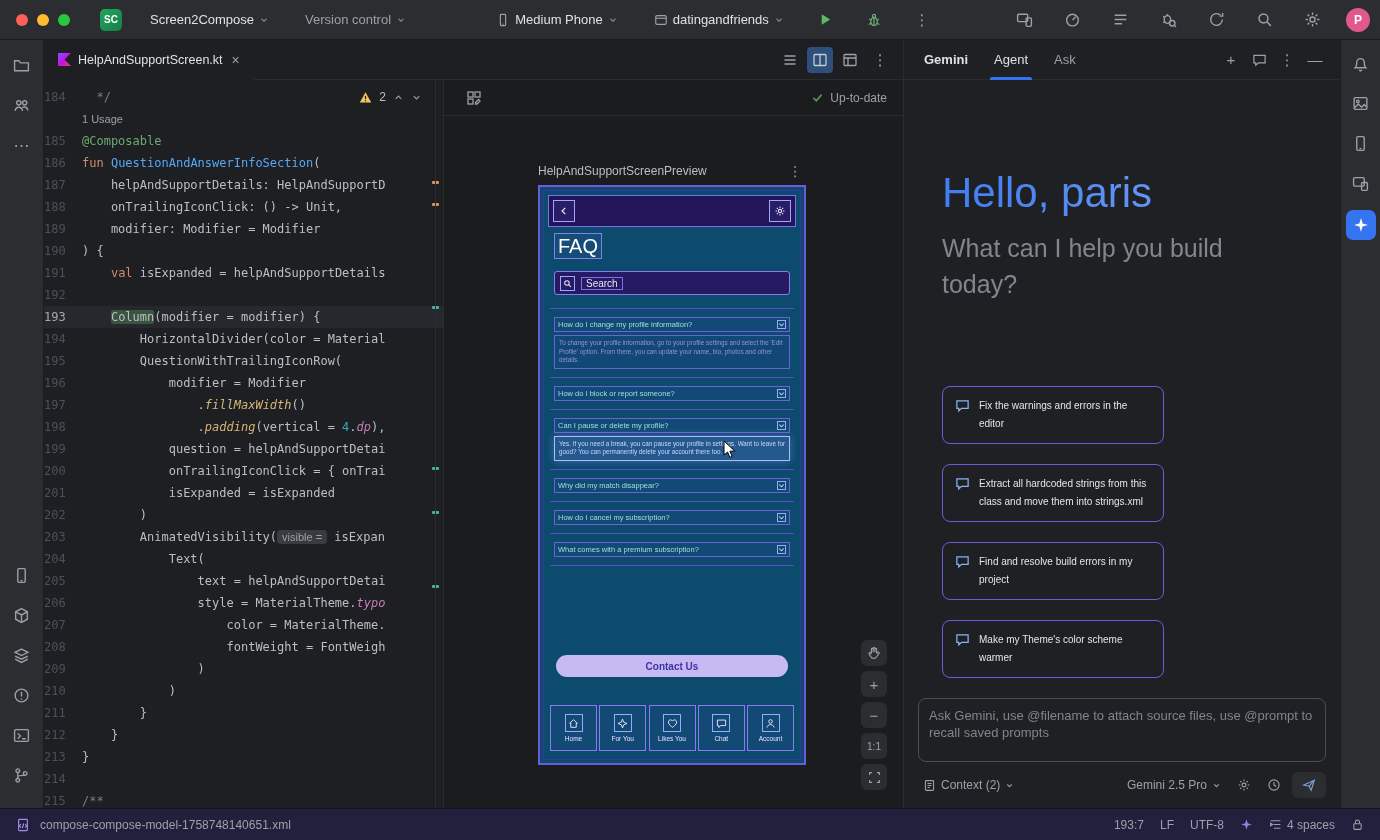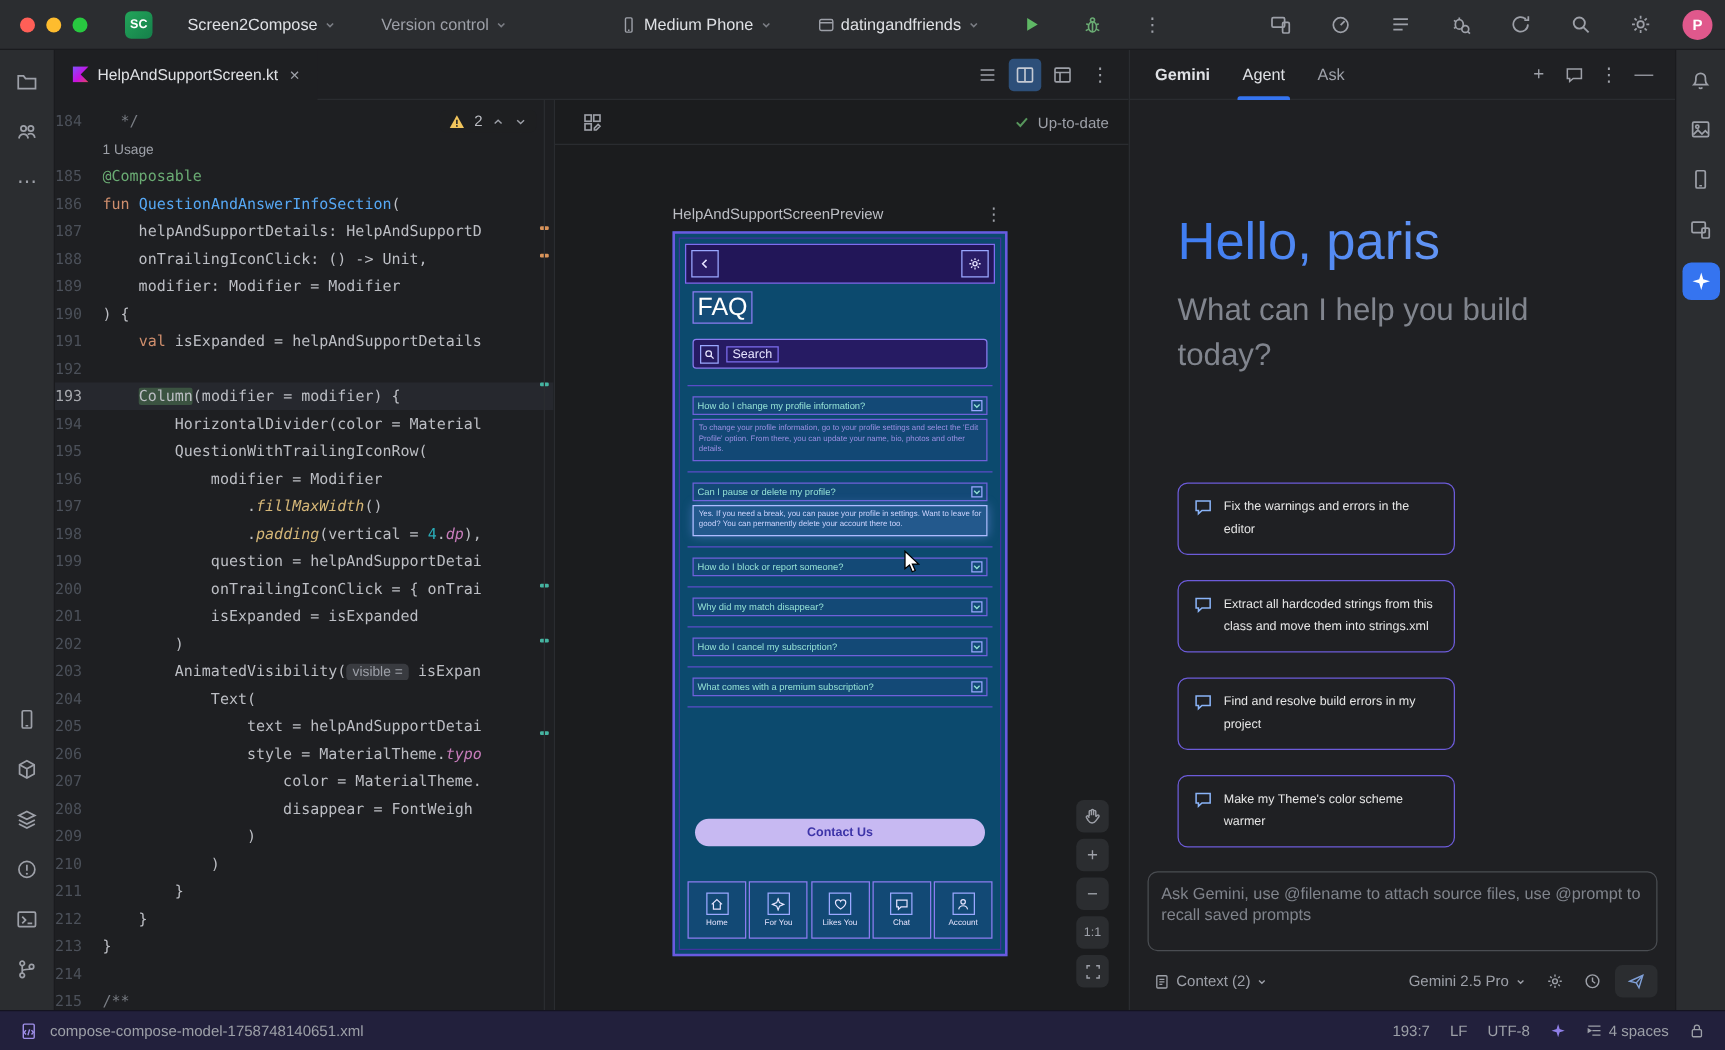--- a/index.html
+++ b/index.html
@@ -393,21 +393,21 @@
         <div class="code-line"><span class="gutter">198</span><span class="code-text"><span class="tok-p">                .</span><span class="tok-call">padding</span><span class="tok-p">(vertical = </span><span class="tok-num">4</span><span class="tok-p">.</span><span class="tok-prop">dp</span><span class="tok-p">),</span></span></div>
         <div class="code-line"><span class="gutter">199</span><span class="code-text"><span class="tok-p">            question = helpAndSupportDetai</span></span></div>
         <div class="code-line"><span class="gutter">200</span><span class="code-text"><span class="tok-p">            onTrailingIconClick = { onTrai</span></span></div>
         <div class="code-line"><span class="gutter">201</span><span class="code-text"><span class="tok-p">            isExpanded = isExpanded</span></span></div>
         <div class="code-line"><span class="gutter">202</span><span class="code-text"><span class="tok-p">        )</span></span></div>
         <div class="code-line"><span class="gutter">203</span><span class="code-text"><span class="tok-p">        AnimatedVisibility(</span><span class="tok-hint tok-inlay">visible =</span><span class="tok-p"> isExpan</span></span></div>
         <div class="code-line"><span class="gutter">204</span><span class="code-text"><span class="tok-p">            Text(</span></span></div>
         <div class="code-line"><span class="gutter">205</span><span class="code-text"><span class="tok-p">                text = helpAndSupportDetai</span></span></div>
         <div class="code-line"><span class="gutter">206</span><span class="code-text"><span class="tok-p">                style = MaterialTheme.</span><span class="tok-prop">typo</span></span></div>
         <div class="code-line"><span class="gutter">207</span><span class="code-text"><span class="tok-p">                    color = MaterialTheme.</span></span></div>
-        <div class="code-line"><span class="gutter">208</span><span class="code-text"><span class="tok-p">                    disappear = FontWeigh</span></span></div>
+        <div class="code-line"><span class="gutter">208</span><span class="code-text"><span class="tok-p">                    fontWeight = FontWeigh</span></span></div>
         <div class="code-line"><span class="gutter">209</span><span class="code-text"><span class="tok-p">                )</span></span></div>
         <div class="code-line"><span class="gutter">210</span><span class="code-text"><span class="tok-p">            )</span></span></div>
         <div class="code-line"><span class="gutter">211</span><span class="code-text"><span class="tok-p">        }</span></span></div>
         <div class="code-line"><span class="gutter">212</span><span class="code-text"><span class="tok-p">    }</span></span></div>
         <div class="code-line"><span class="gutter">213</span><span class="code-text"><span class="tok-p">}</span></span></div>
         <div class="code-line"><span class="gutter">214</span><span class="code-text"></span></div>
         <div class="code-line"><span class="gutter">215</span><span class="code-text"><span class="tok-cmt">/**</span></span></div>
       </div>
     <div class="inspection">
       <svg width="13" height="13" viewBox="0 0 16 16">
@@ -488,38 +488,38 @@
                 <span class="faq-expand">
                   <svg width="7" height="7" viewBox="0 0 16 16" fill="none" stroke="#93e0d4" stroke-width="2.4">
                     <path d="M3 6l5 5 5-5"></path>
                   </svg>
                 </span>
               </div>
               <div class="faq-a">To change your profile information, go to your profile settings and select the 'Edit Profile' option. From there, you can update your name, bio, photos and other details.</div>
             </div>
             <div class="faq-block">
               <div class="faq-q">
+                <span>How do I block or report someone?</span>
+                <span class="faq-expand">
+                  <svg width="7" height="7" viewBox="0 0 16 16" fill="none" stroke="#93e0d4" stroke-width="2.4">
+                    <path d="M3 6l5 5 5-5"></path>
+                  </svg>
+                </span>
+              </div>
+            </div>
+            <div class="faq-block">
+              <div class="faq-q">
                 <span>Can I pause or delete my profile?</span>
                 <span class="faq-expand">
                   <svg width="7" height="7" viewBox="0 0 16 16" fill="none" stroke="#93e0d4" stroke-width="2.4">
                     <path d="M3 6l5 5 5-5"></path>
                   </svg>
                 </span>
               </div>
               <div class="faq-a hl">Yes. If you need a break, you can pause your profile in settings. Want to leave for good? You can permanently delete your account there too.</div>
-            </div>
-            <div class="faq-block">
-              <div class="faq-q">
-                <span>How do I block or report someone?</span>
-                <span class="faq-expand">
-                  <svg width="7" height="7" viewBox="0 0 16 16" fill="none" stroke="#93e0d4" stroke-width="2.4">
-                    <path d="M3 6l5 5 5-5"></path>
-                  </svg>
-                </span>
-              </div>
             </div>
             <div class="faq-block">
               <div class="faq-q">
                 <span>Why did my match disappear?</span>
                 <span class="faq-expand">
                   <svg width="7" height="7" viewBox="0 0 16 16" fill="none" stroke="#93e0d4" stroke-width="2.4">
                     <path d="M3 6l5 5 5-5"></path>
                   </svg>
                 </span>
               </div>

